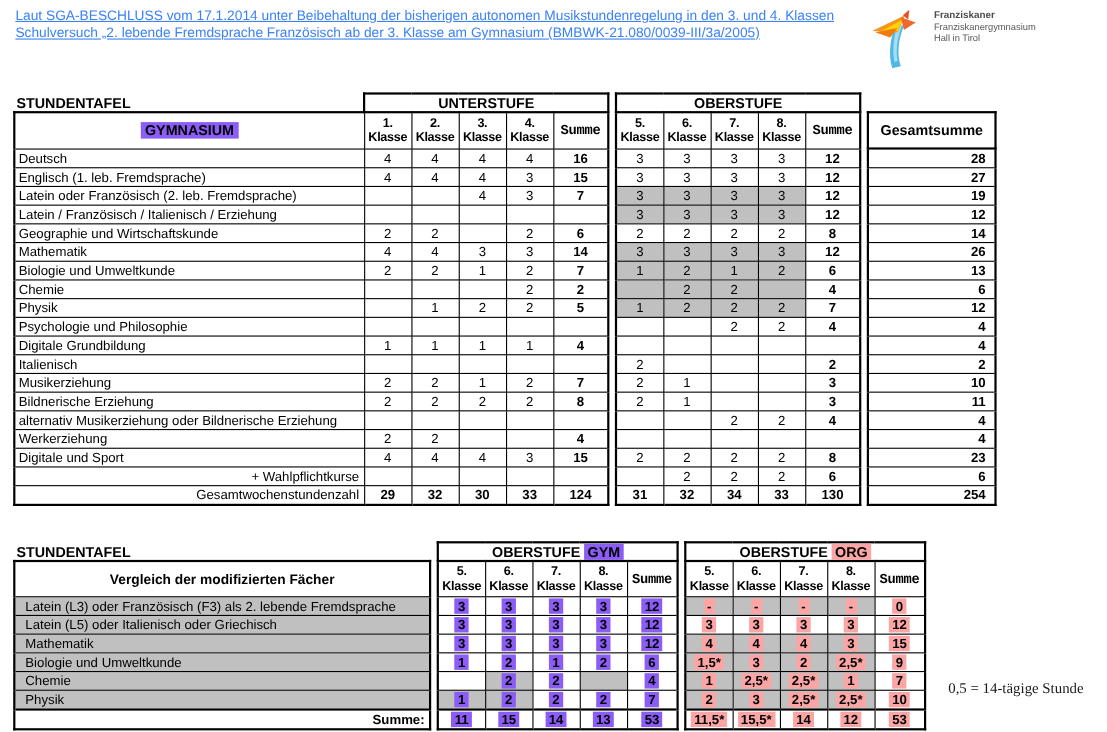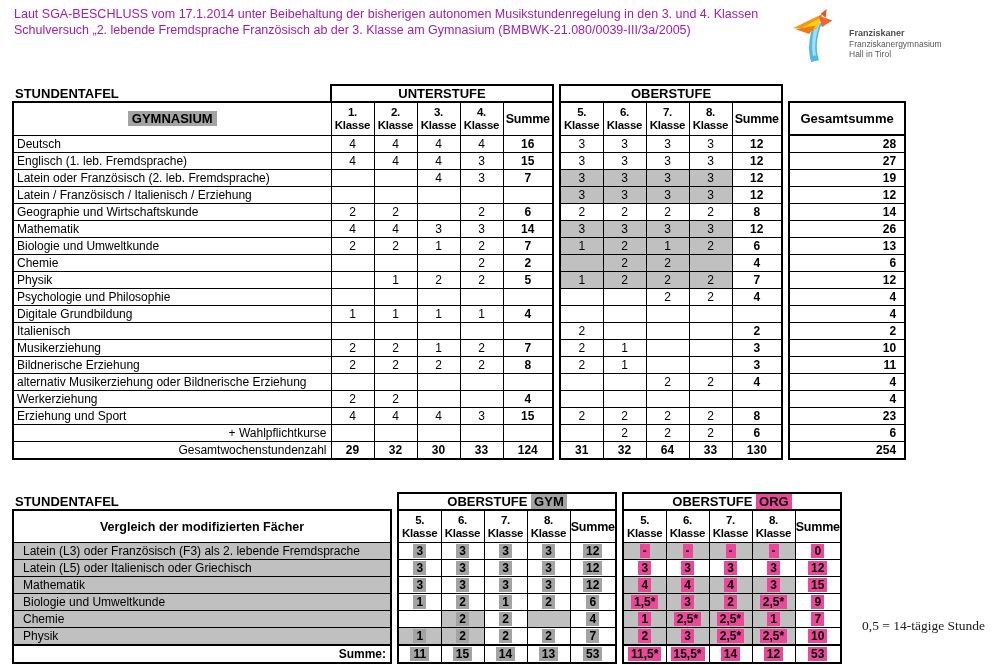--- a/index.html
+++ b/index.html
@@ -1,53 +1,53 @@
 <!DOCTYPE html>
 <html><head>
 <meta charset="utf-8">
 <style>
   html,body{margin:0;padding:0;}
   body{width:1006px;height:665px;position:relative;background:#fff;
        font-family:"Liberation Sans",sans-serif;color:#000;overflow:hidden;}
-  .intro{position:absolute;left:14px;top:6px;font-size:12.5px;line-height:16px;color:#a21caf;}
+  .intro{position:absolute;left:14px;top:6px;font-size:12.5px;line-height:16px;color:#3b82f6;text-decoration:underline;}
   .logo{position:absolute;left:792px;top:8px;display:flex;gap:9px;align-items:flex-start;}
   .logo svg{width:48px;height:56px;display:block;}
-  .logotext{margin-top:20px;font-size:8.5px;line-height:10.5px;color:#58595b;}
+  .logotext{font-size:8.5px;line-height:10.5px;color:#58595b;}
   .logotext .l1{font-weight:bold;font-size:9px;color:#4d4d4f;}
 
   table{border-collapse:collapse;table-layout:fixed;position:absolute;left:12px;}
   #t1{top:84px;width:892px;}
   #t2{top:492px;width:828px;}
   td{border:1px solid #000;font-size:12px;text-align:center;padding:0;height:16px;
      overflow:hidden;white-space:nowrap;vertical-align:middle;}
   td.gapc{border:none !important;background:#fff;}
   .nb{border:none;}
   tr.h1 td{height:15px;}
   tr.h2 td{height:31px;}
   .ttl{text-align:left;font-weight:bold;font-size:13px;padding-left:2px;}
   .blockh{border:2px solid #000;font-weight:bold;font-size:13px;}
   .kh{font-weight:bold;font-size:11.5px;line-height:13px;letter-spacing:-0.3px;}
-  .sumh{font-weight:bold;font-size:12.5px;letter-spacing:-0.2px;}
+  .sumh{font-weight:bold;font-size:12.5px;letter-spacing:-0.2px;font-family:Liberation Mono, monospace;}
   .gesh{border:2px solid #000;font-weight:bold;font-size:13px;}
   .subj{font-size:13px;}
   .subj2{font-weight:bold;font-size:12.5px;}
   .lbl{text-align:left;padding-left:3px;}
   .lbl2{text-align:left;padding-left:9px;}
   .lr{text-align:right !important;padding-right:4px !important;padding-left:0 !important;}
   .v.sum{font-weight:bold;}
   .b{font-weight:bold;}
   .gray{background:#c0c0c0;}
   .ges{text-align:right;padding-right:8px;font-weight:bold;}
   .bl2{border-left-width:2px;}
   .br2{border-right-width:2px;}
   .bt2{border-top-width:2px;}
   tr.lastrow td{border-bottom-width:2px;margin-top:16px;}
   tr.sumrow td{border-top-width:2px;}
-  .hl-c{background:#a3a3a3;font-weight:bold;padding:0 3px;}
-  .hl-y{background:#ec4899;font-weight:bold;padding:0 3px;text-align:center;}
+  .hl-c{background:#8b5cf6;font-weight:bold;padding:0 3px;}
+  .hl-y{background:#fca5a5;font-weight:bold;padding:0 3px;text-align:center;}
   .hl-c.big{font-size:13px;padding:0 4px;}
   .footnote{position:absolute;left:862px;top:618px;font-family:"Liberation Serif",serif;
             font-size:13.5px;color:#1a1a1a;}
 </style>
 </head>
 <body>
 
 <div class="intro">
   <div>Laut SGA-BESCHLUSS vom 17.1.2014 unter Beibehaltung der bisherigen autonomen Musikstundenregelung in den 3. und 4. Klassen</div>
   <div>Schulversuch „2. lebende Fremdsprache Französisch ab der 3. Klasse am Gymnasium (BMBWK-21.080/0039-III/3a/2005)</div>
@@ -386,21 +386,21 @@
         <td class="gapc"></td>
         <td class="v bl2"></td>
         <td class="v"></td>
         <td class="v"></td>
         <td class="v"></td>
         <td class="v sum br2"></td>
         <td class="gapc"></td>
         <td class="v ges bl2 br2">4</td>
       </tr>
       <tr>
-        <td class="lbl bl2">Erziehung und Sport</td>
+        <td class="lbl bl2">Digitale und Sport</td>
         <td class="v">4</td>
         <td class="v">4</td>
         <td class="v">4</td>
         <td class="v">3</td>
         <td class="v sum br2">15</td>
         <td class="gapc"></td>
         <td class="v bl2">2</td>
         <td class="v">2</td>
         <td class="v">2</td>
         <td class="v">2</td>
@@ -427,21 +427,21 @@
       <tr class="lastrow">
         <td class="lbl bl2 lr">Gesamtwochenstundenzahl</td>
         <td class="v b">29</td>
         <td class="v b">32</td>
         <td class="v b">30</td>
         <td class="v b">33</td>
         <td class="v sum br2">124</td>
         <td class="gapc"></td>
         <td class="v b bl2">31</td>
         <td class="v b">32</td>
-        <td class="v b">64</td>
+        <td class="v b">34</td>
         <td class="v b">33</td>
         <td class="v sum br2">130</td>
         <td class="gapc"></td>
         <td class="v ges bl2 br2">254</td>
       </tr>
     </tbody>
 </table>
 
 <table id="t2">
   <colgroup>

